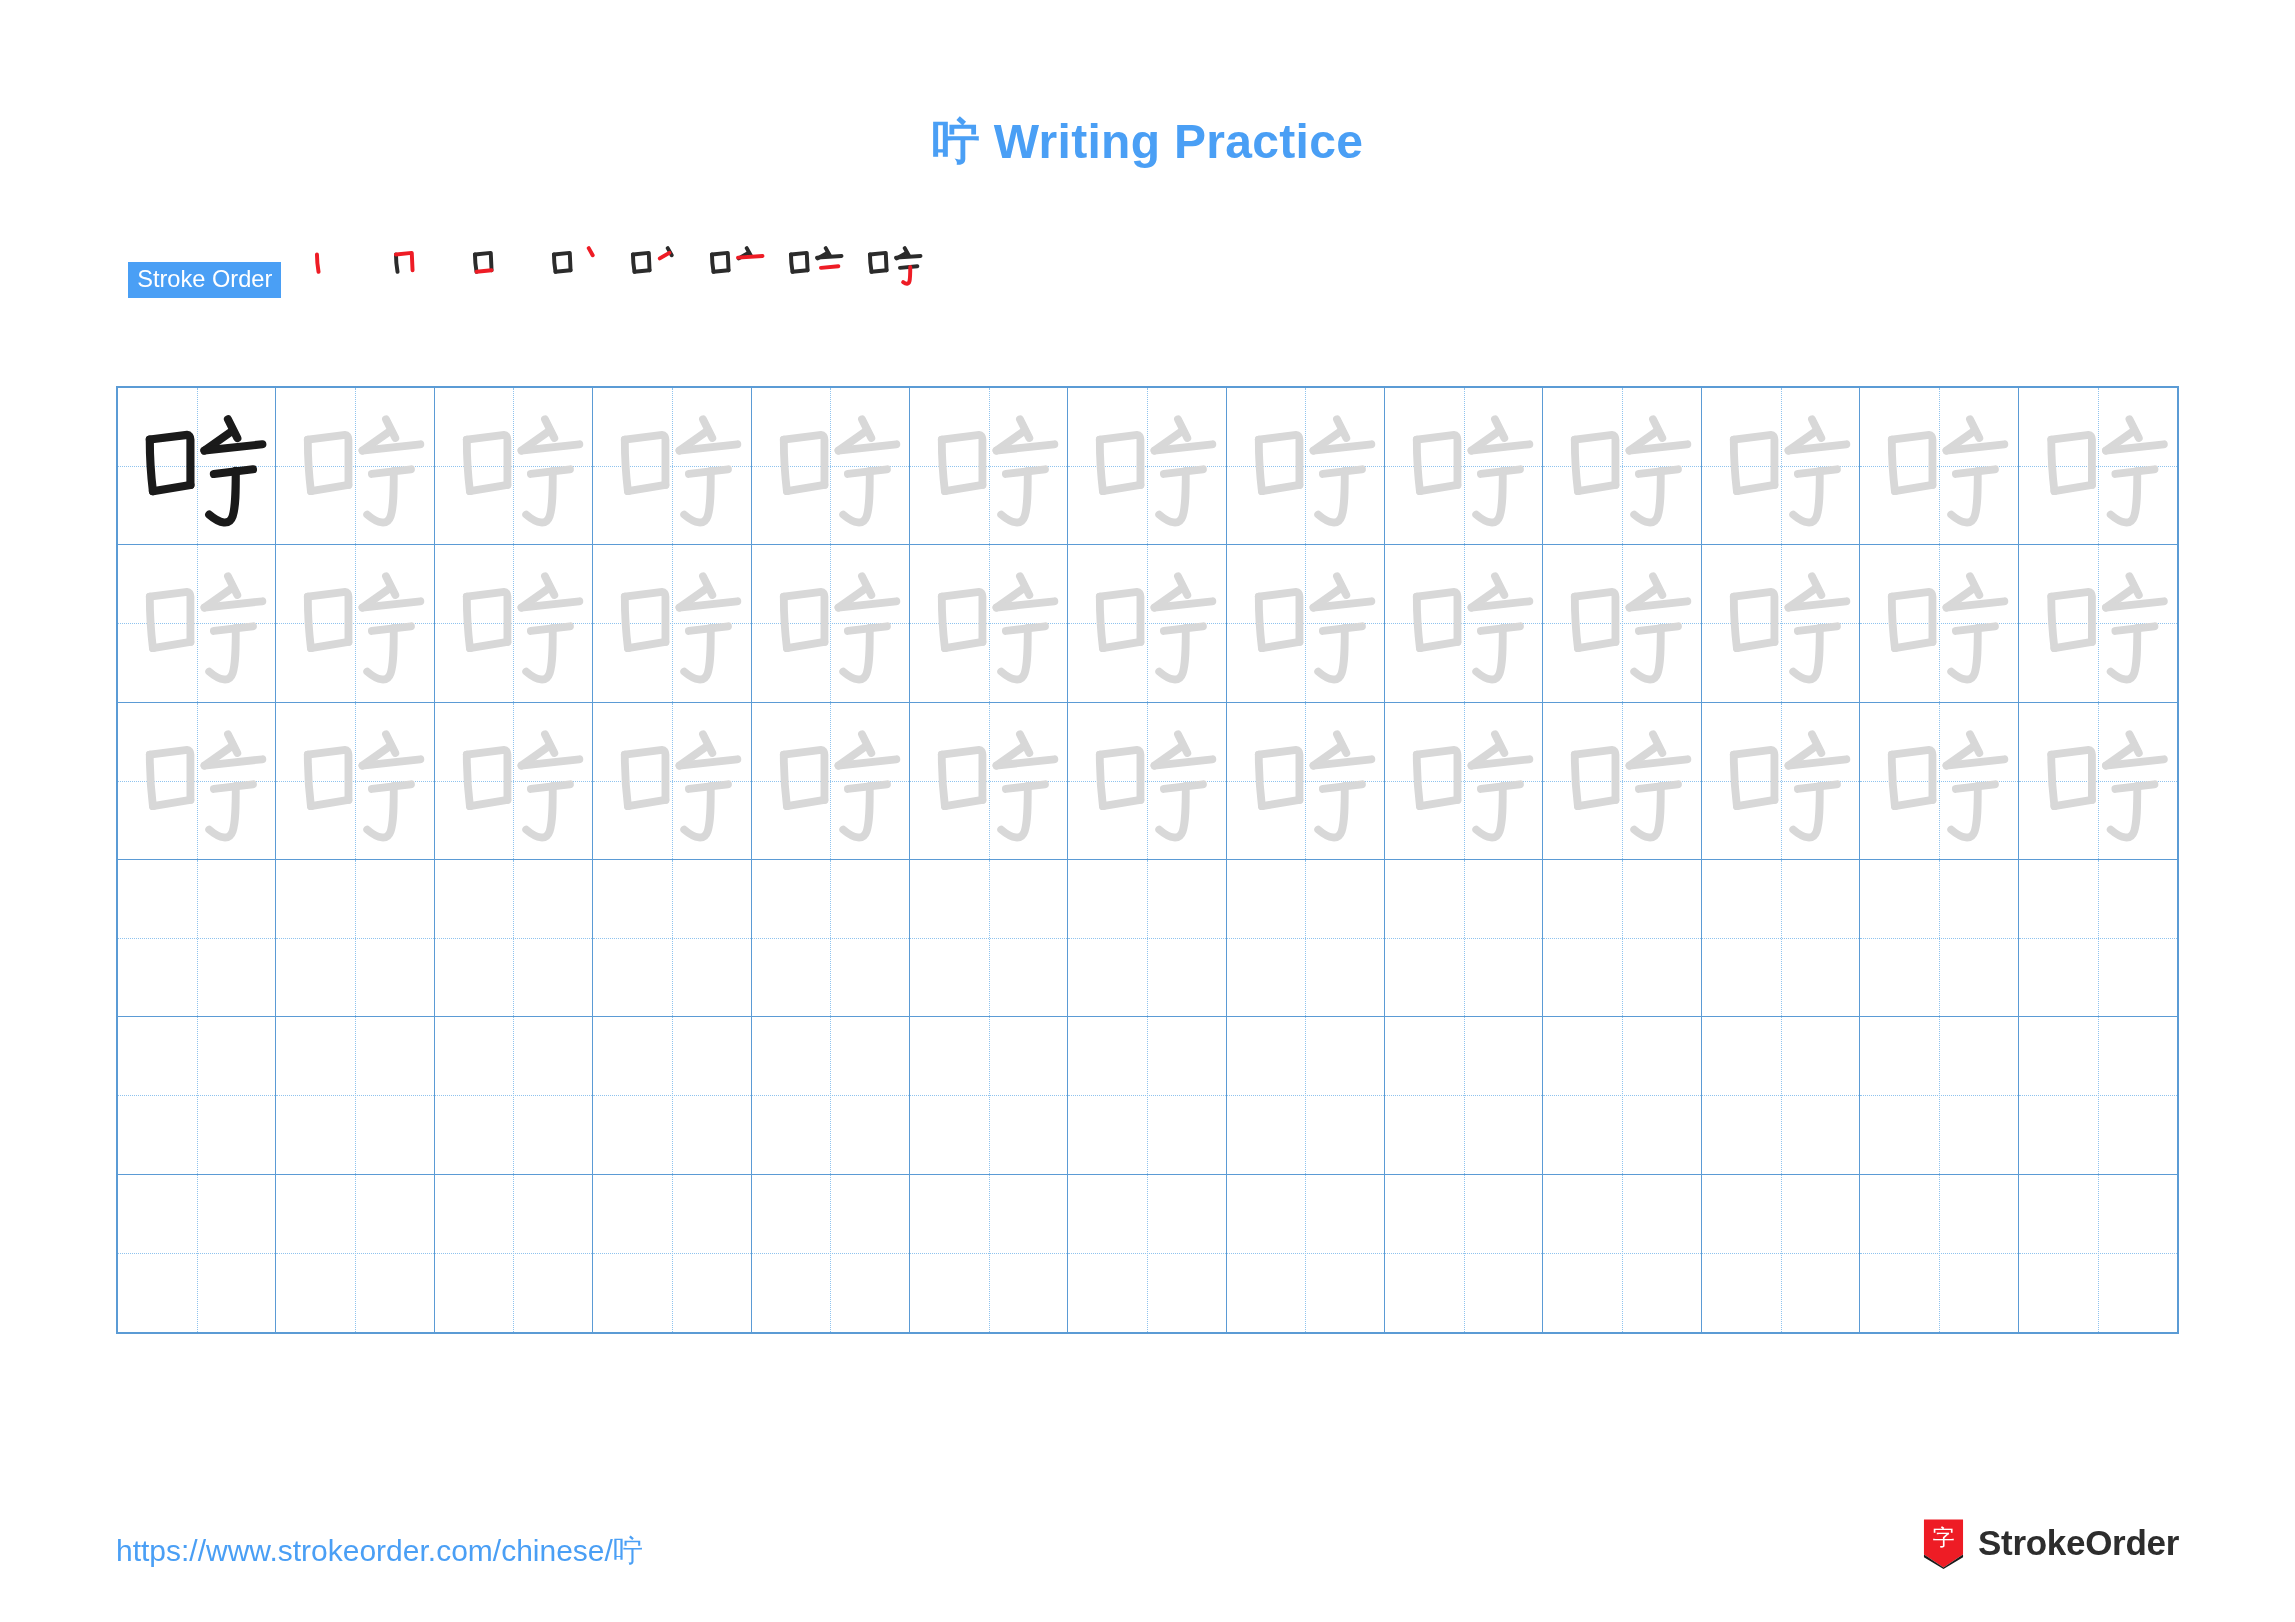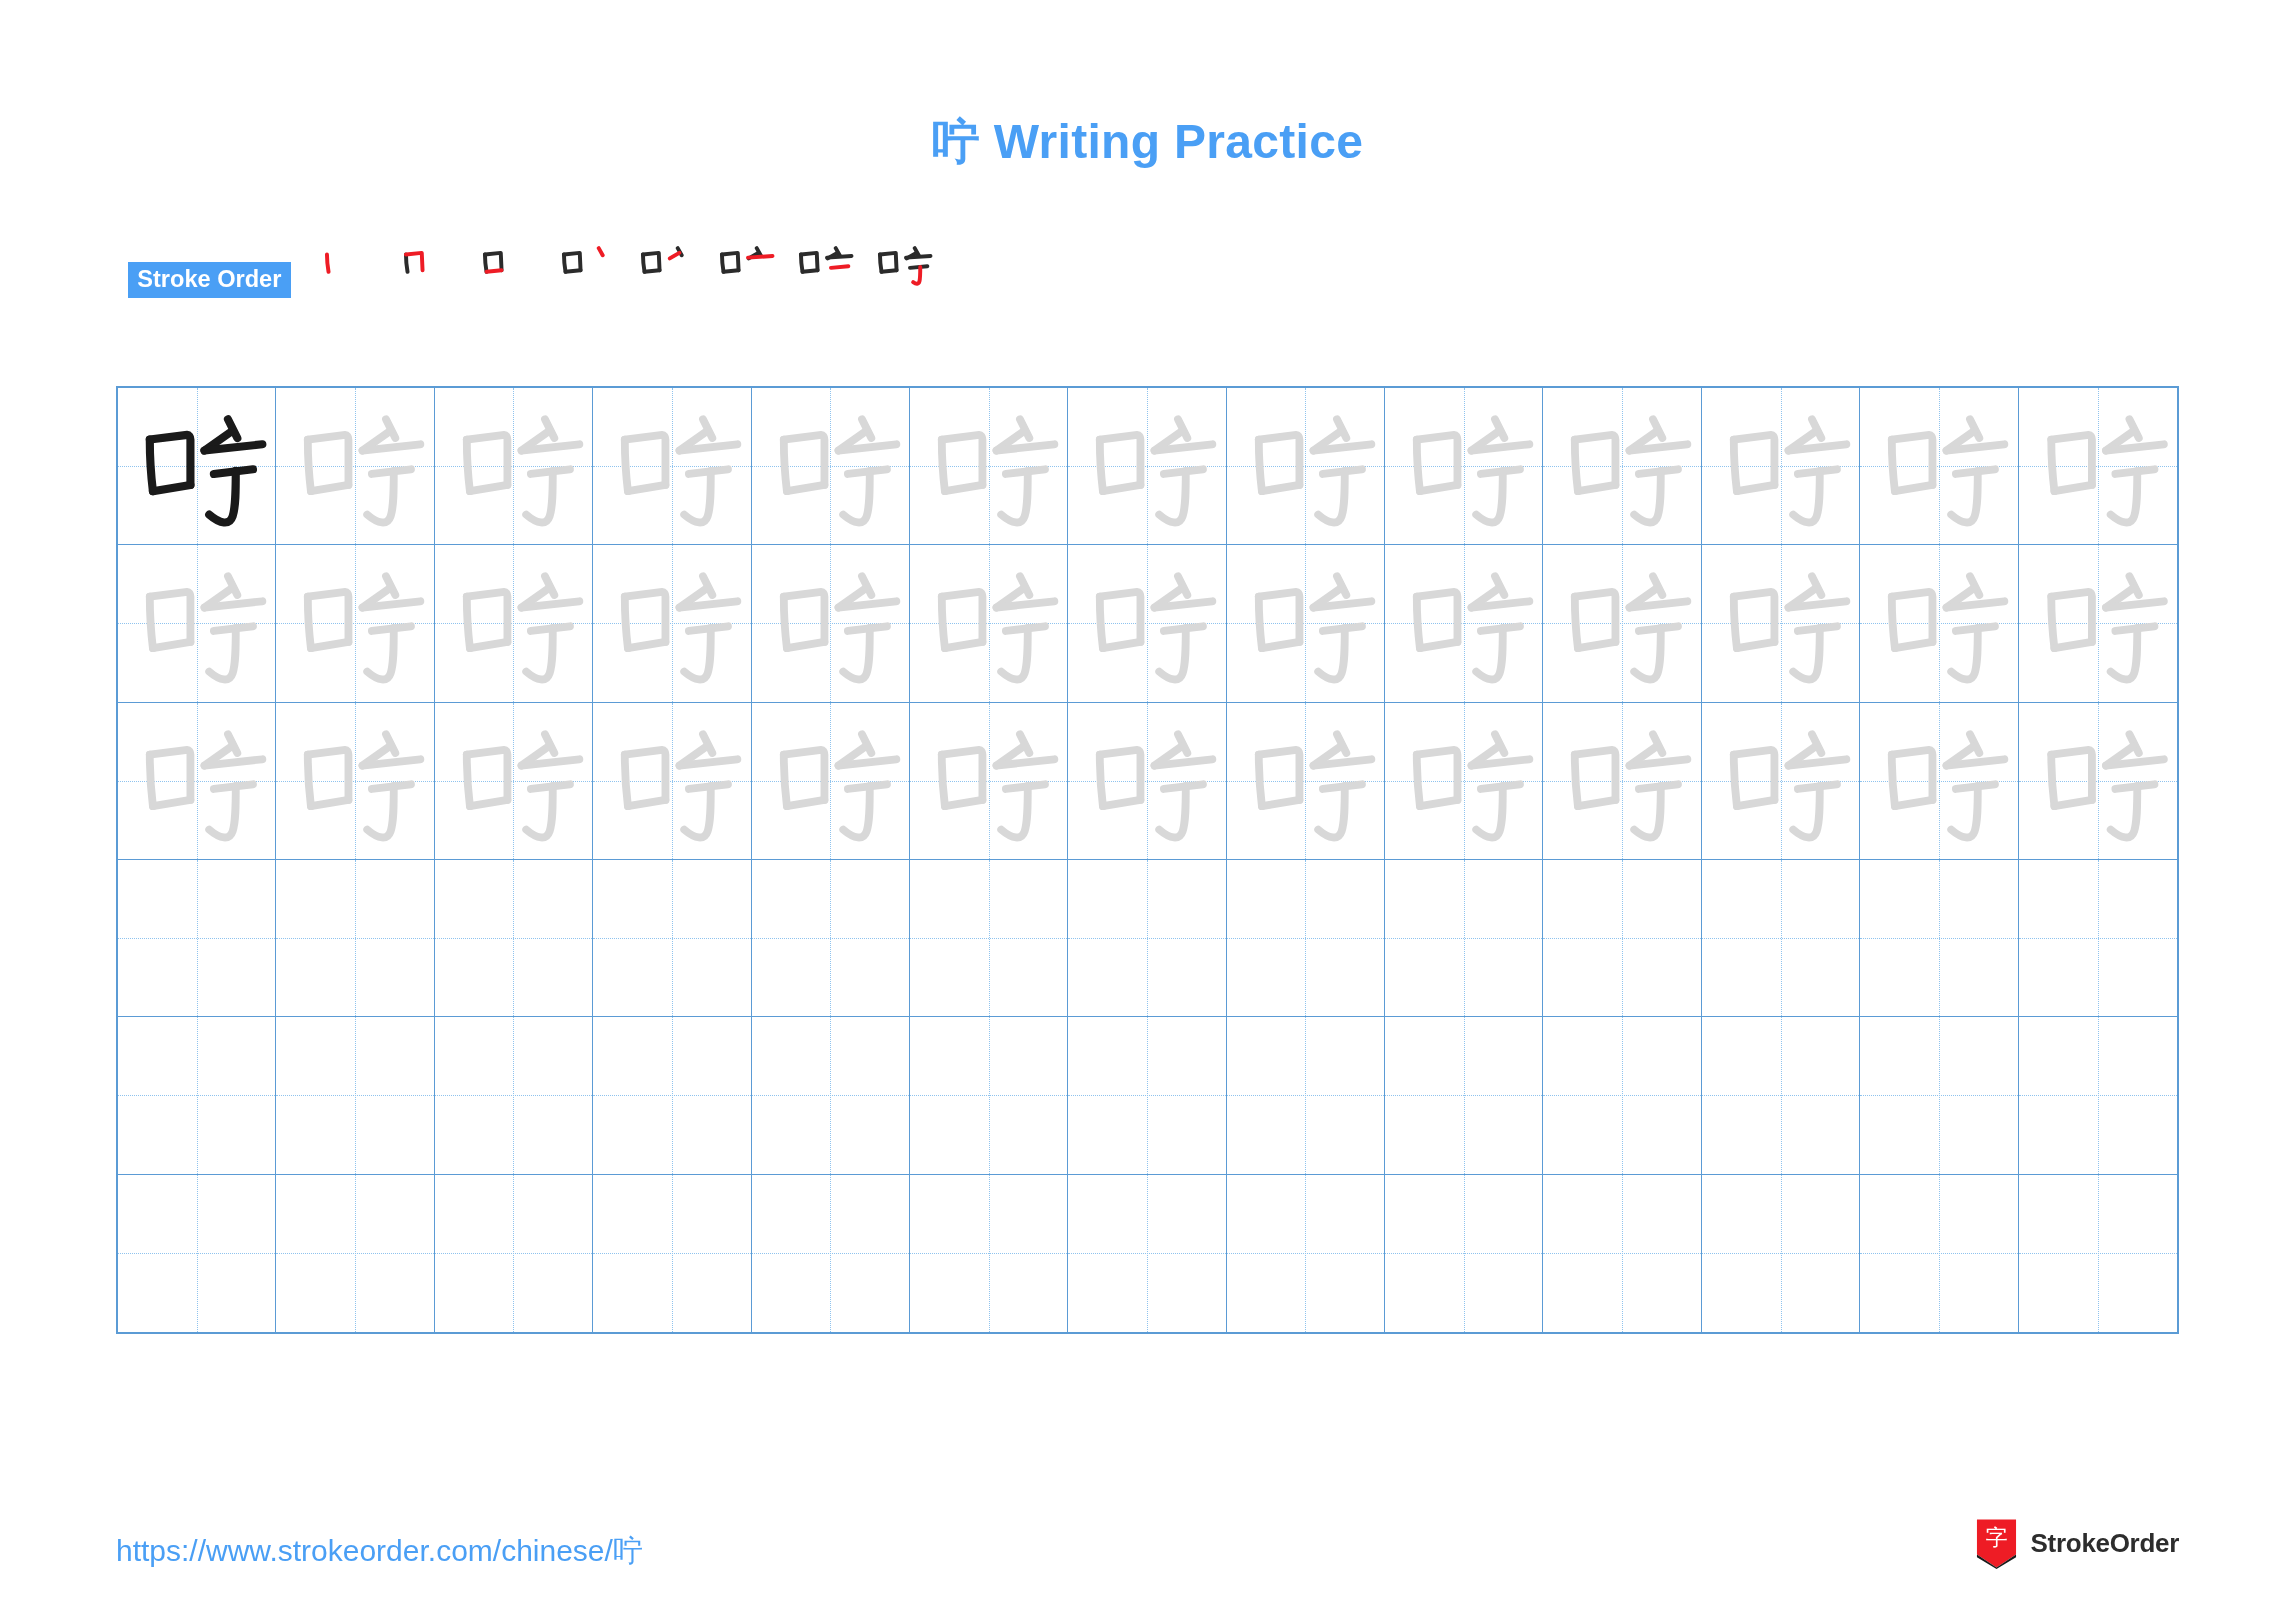--- a/index.html
+++ b/index.html
@@ -34,21 +34,21 @@
     top: 257px;
     left: 128px;
     display: flex;
     align-items: center;
     height: 46px;
   }
   .stroke-order-badge {
     background: #4a9ff5;
     color: #ffffff;
     font-size: 23.6px;
-    font-weight: 700;
+    font-weight: 400;
     padding: 5.2px 9.2px 6.5px 9.2px;
     line-height: 1;
     white-space: nowrap;
   }
   .stroke-steps {
     display: flex;
     align-items: flex-start;
     margin-left: 17px;
   }
   .stroke-step {
@@ -130,21 +130,21 @@
     align-items: center;
     height: 52px;
   }
   .brand-logo {
     width: 43px;
     height: 51px;
     position: relative;
     margin-right: 13px;
   }
   .brand-name {
-    font-size: 26px;
+    font-size: 35px;
     font-weight: 700;
     color: #2d2d2d;
     letter-spacing: -0.3px;
   }
 </style>
 </head>
 <body>
 
 <div class="title">咛 Writing Practice</div>
 

